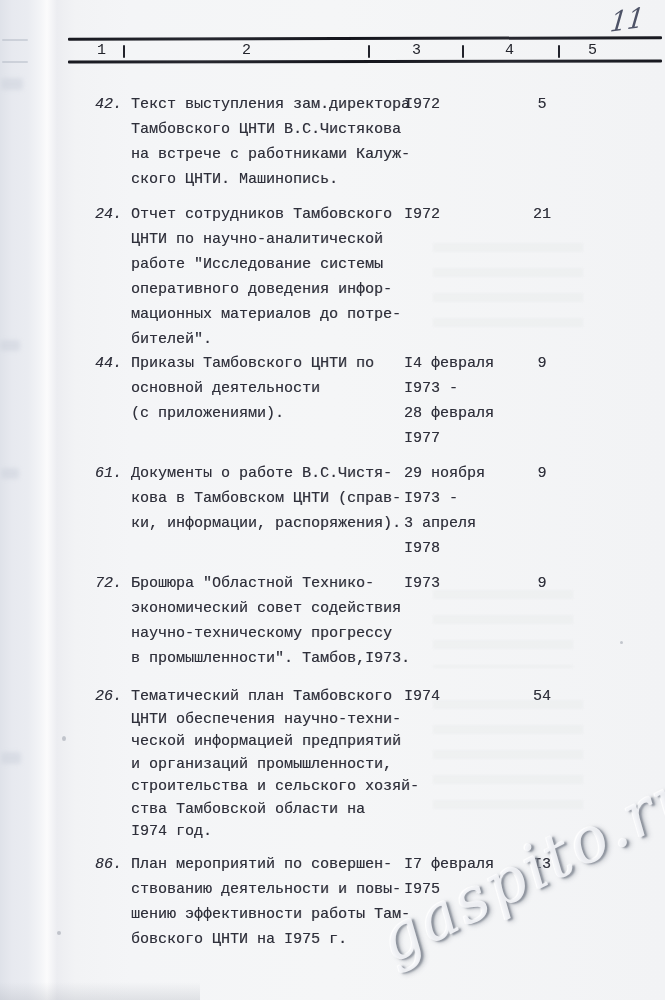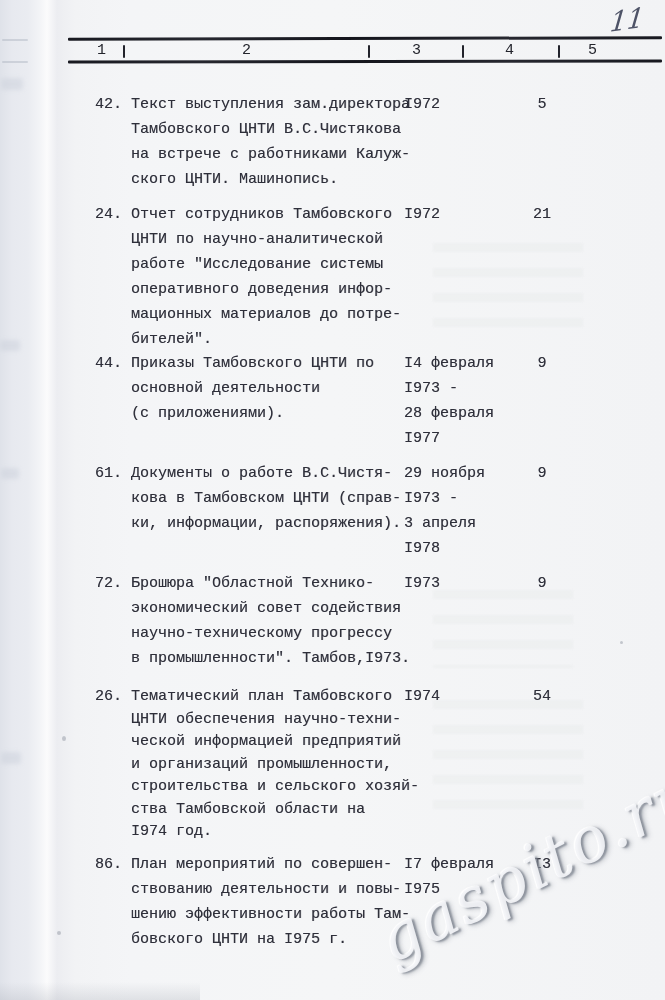--- a/index.html
+++ b/index.html
@@ -39,21 +39,21 @@
   }
   .rule.r1{top:37px;transform:rotate(-.15deg);}
   .rule.r2{top:60px;transform:rotate(-.1deg);}
   .rule-bleed{position:absolute;left:2px;width:26px;height:2px;background:#9aa2b2;opacity:.35;border-radius:1px;}
   .colnum{position:absolute;top:42px;font-size:15px;color:#23242c;}
   .tick{position:absolute;top:45px;width:2.4px;height:13px;background:#22232b;border-radius:1px;}
 
   
   .entry{position:absolute;left:0;width:665px;font-size:15px;line-height:25px;}
   .entry.tight{line-height:22.5px;}
-  .entry .num{position:absolute;left:95px;width:38px;}
+  .entry .num{position:absolute;left:95px;width:38px;font-style:italic;}
   .entry .desc{position:absolute;left:131px;width:296px;white-space:pre-line;}
   .entry .date{position:absolute;left:404px;width:114px;white-space:pre-line;}
   .entry .pages{position:absolute;left:527px;width:30px;text-align:center;}
   .entry div{text-shadow:.35px .35px 0 rgba(46,47,58,.45);}
 
   
   .watermark{
     position:absolute;left:383px;top:908px;z-index:5;
     font-family:"DejaVu Serif","Liberation Serif",serif;
     font-style:italic;font-size:62px;letter-spacing:3px;

